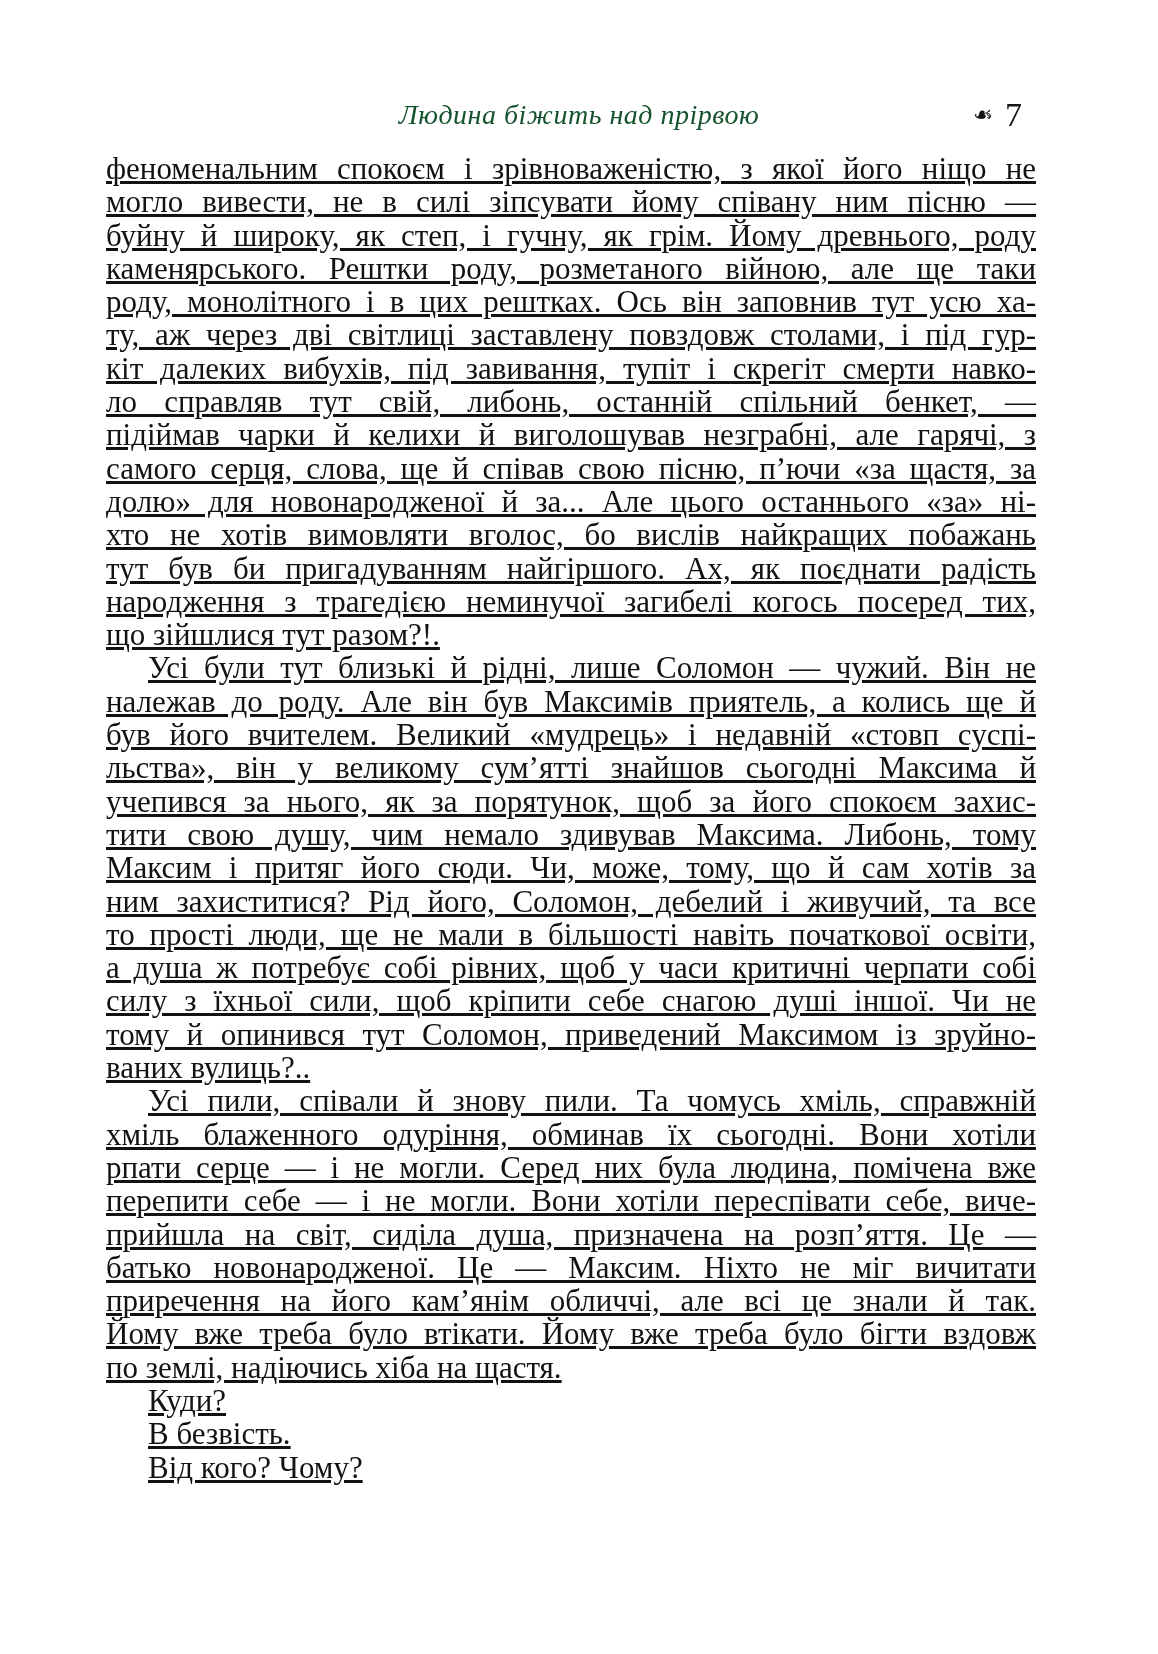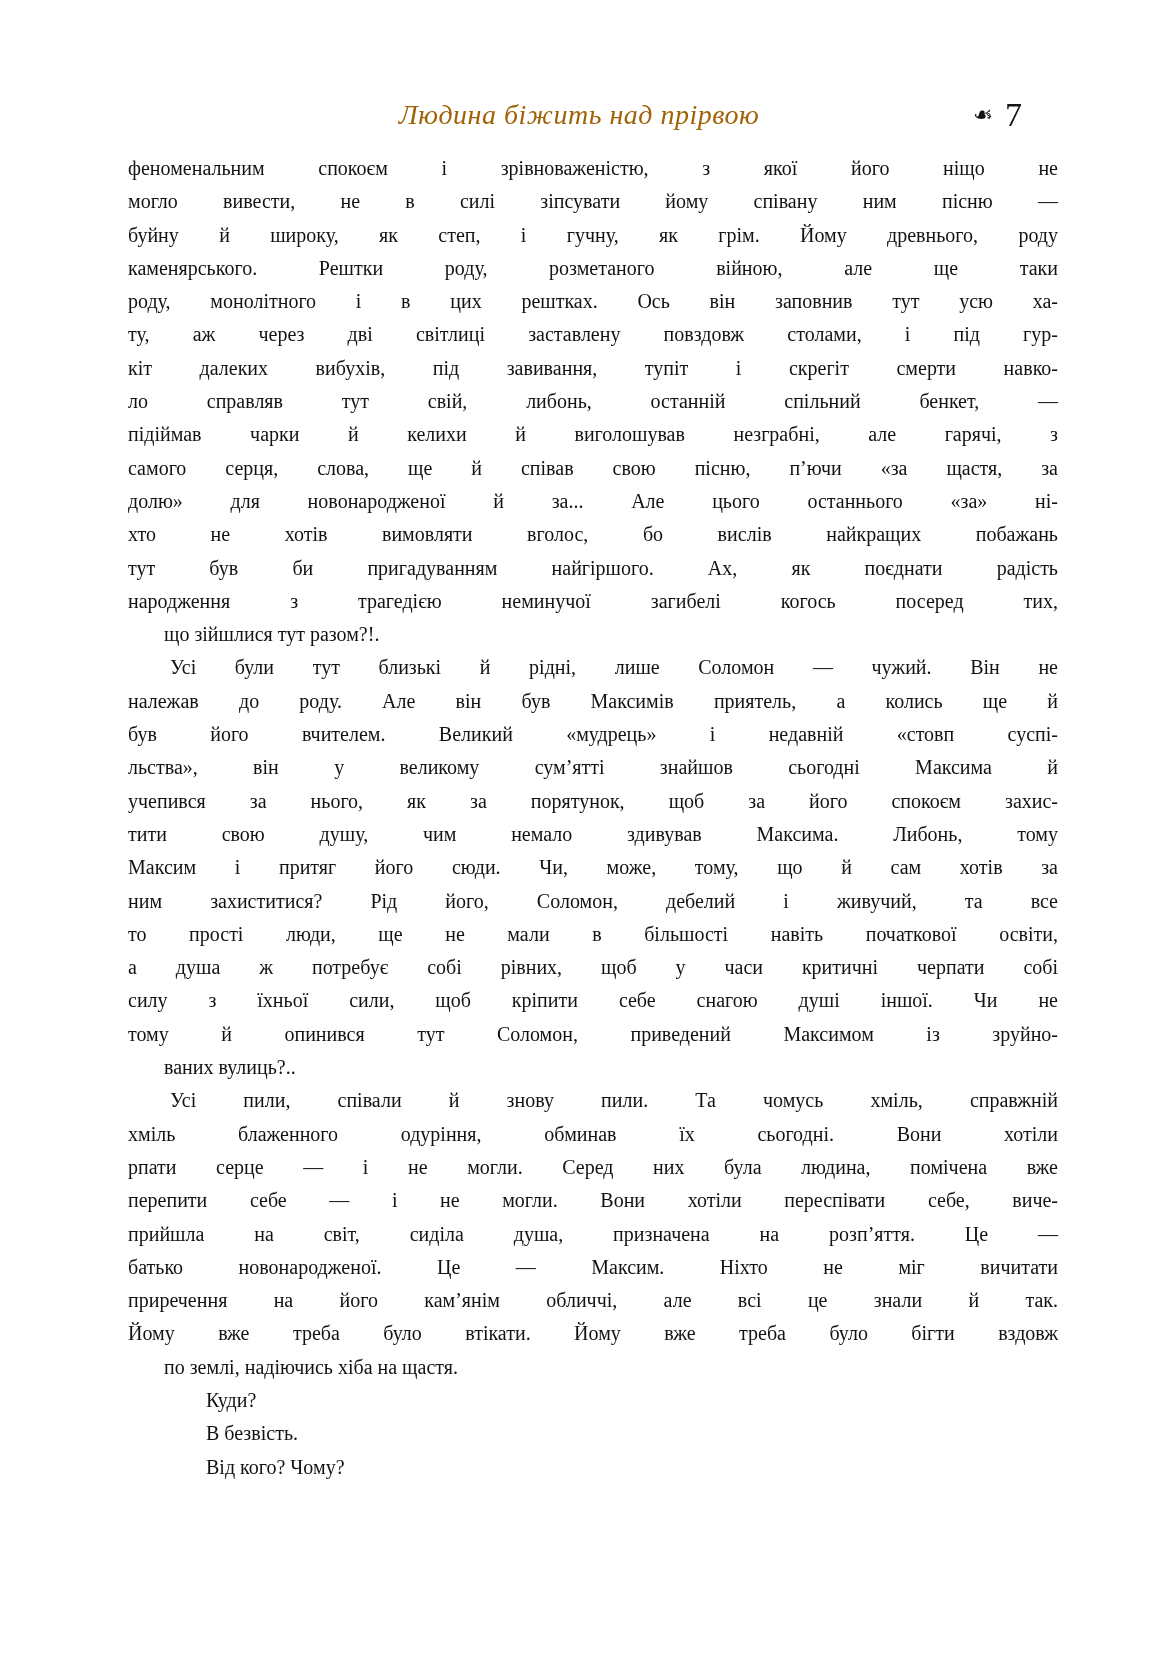--- a/index.html
+++ b/index.html
@@ -21,21 +21,21 @@
     top: 96px;
     left: 114px;
     width: 930px;
     height: 44px;
   }
   .running-title {
     text-align: center;
     font-style: italic;
     font-size: 28px;
     line-height: 38px;
-    color: #a16207;
+    color: #14532d;
     letter-spacing: 0.5px;
   }
   .folio {
     position: absolute;
     top: 0;
     right: 22px;
     display: flex;
     align-items: center;
     gap: 12px;
     line-height: 38px;
@@ -47,34 +47,34 @@
     display: inline-block;
     color: #141414;
   }
   .page-number {
     font-size: 34px;
     color: #141414;
   }
   .body-text {
     position: absolute;
     top: 152px;
-    left: 128px;
+    left: 106px;
     width: 930px;
-    font-size: 20px;
+    font-size: 31px;
+    text-decoration: underline;
   }
   .line {
     line-height: 33.3px;
     text-align: justify;
     text-align-last: justify;
     white-space: nowrap;
   }
   .line.last {
     text-align-last: left;
     white-space: normal;
-    margin-left: 36px;
   }
   .line.indent {
     text-indent: 42px;
   }
 </style>
 </head>
 <body>
 
 <div class="page">
   <header class="page-header">

